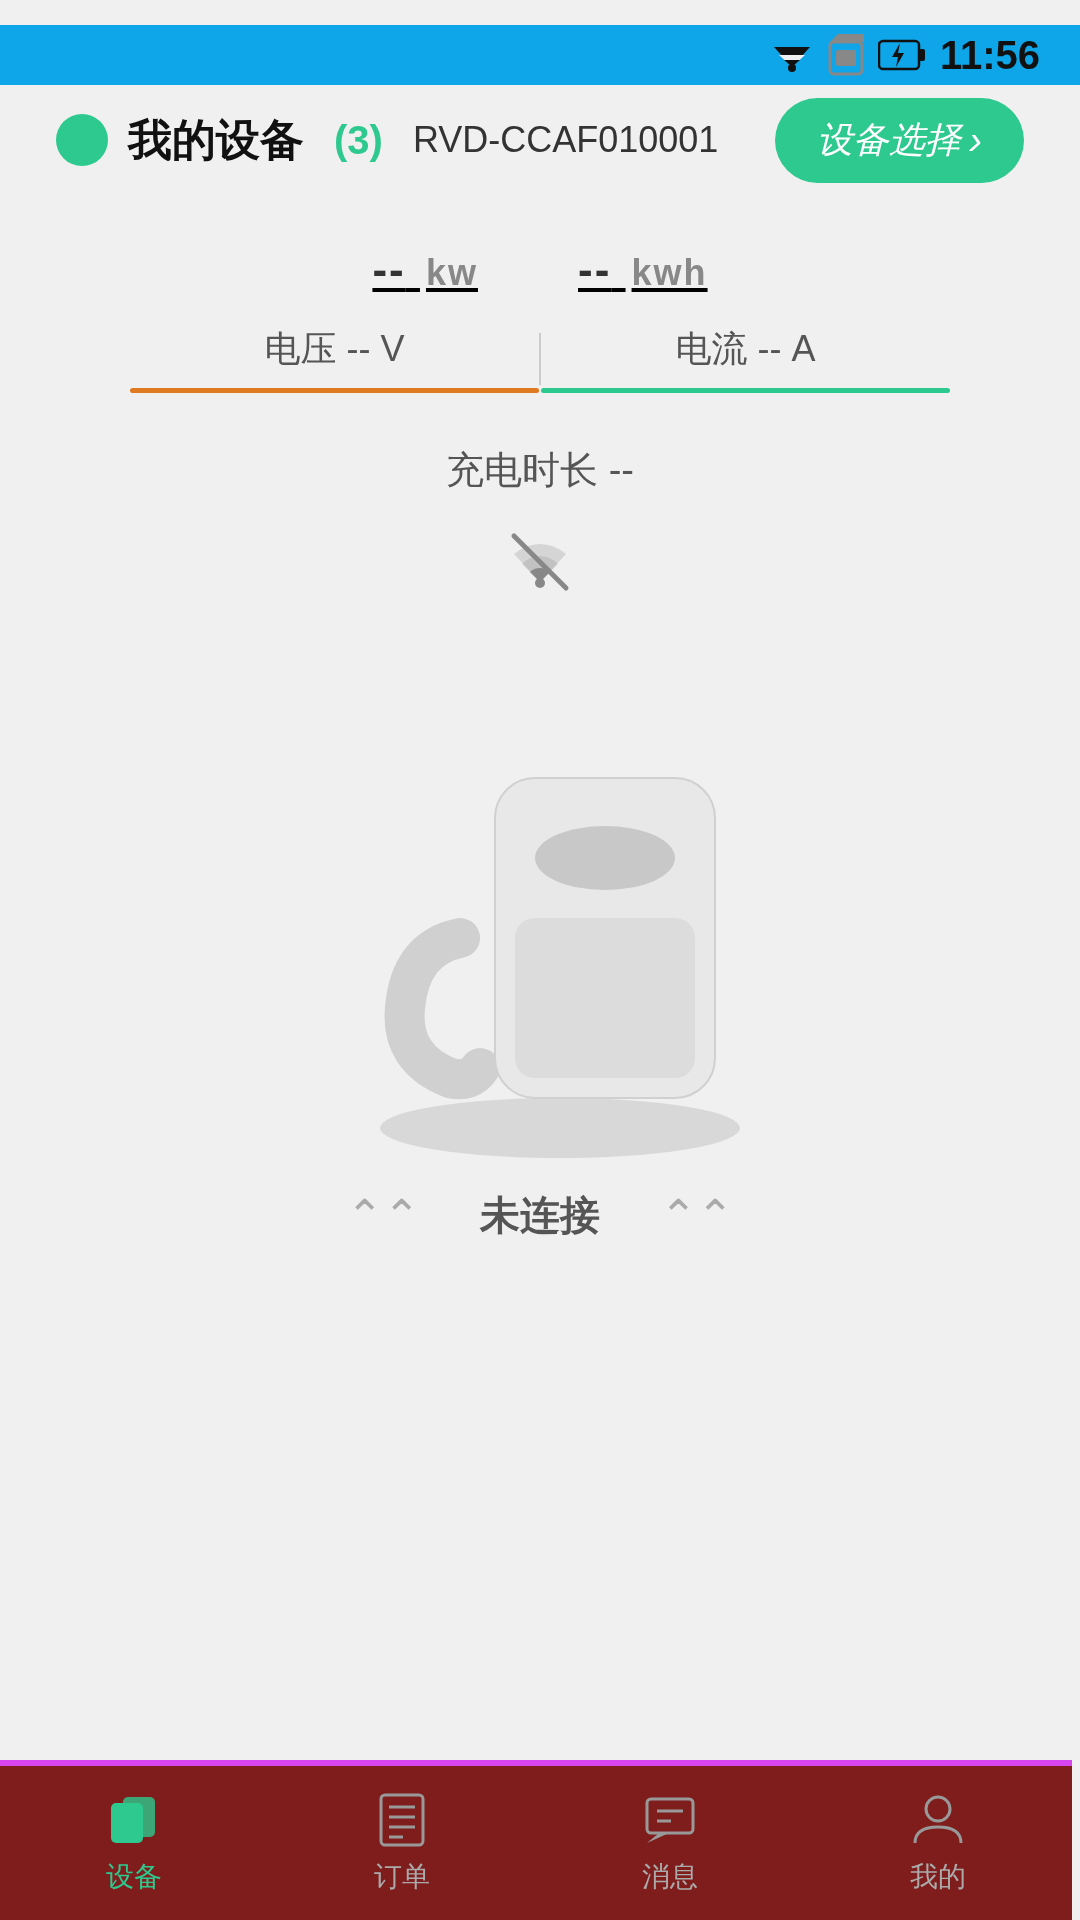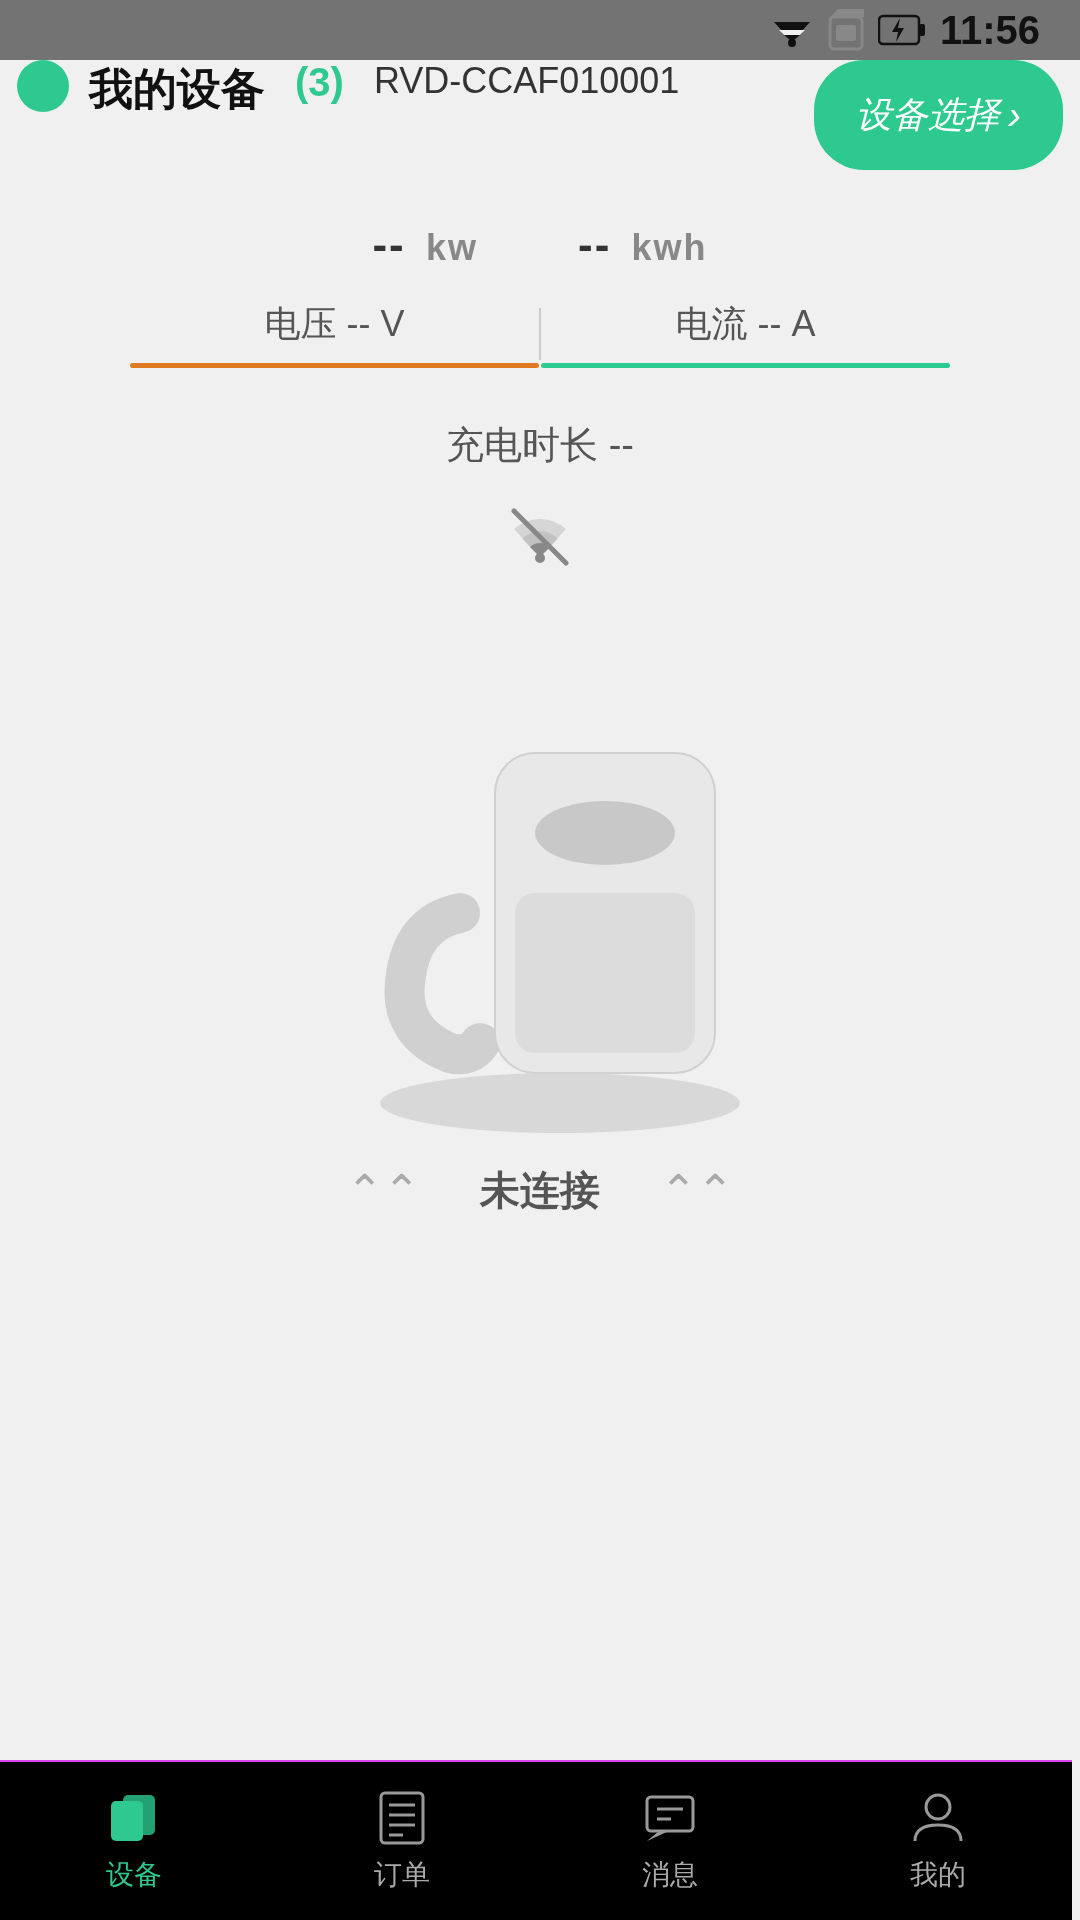--- a/index.html
+++ b/index.html
@@ -10,44 +10,46 @@
       height: 1920px;
       background: #f0f0f0;
       font-family: 'PingFang SC', 'Hiragino Sans GB', 'Microsoft YaHei', sans-serif;
       overflow: hidden;
       position: relative;
     }
 
     
     .status-bar {
       height: 60px;
-      background: #737373;
+      background: #0ea5e9;
       display: flex;
       align-items: center;
       justify-content: flex-end;
       padding: 0 40px;
       gap: 18px;
+      margin-top: 25px;
     }
     .status-icons {
       display: flex;
       align-items: center;
       gap: 14px;
     }
     .status-time {
       font-size: 40px;
       font-weight: 600;
       color: #111;
     }
 
     
     .header {
       height: 110px;
       background: #f0f0f0;
       display: flex;
-      padding: 0 17px;
+      align-items: center;
+      padding: 0 56px;
       gap: 20px;
     }
     .header-dot {
       width: 52px;
       height: 52px;
       border-radius: 50%;
       background: #2DC98E;
     }
     .header-title {
       font-size: 44px;
@@ -95,20 +97,21 @@
     }
 
     
     .power-row {
       display: flex;
       align-items: flex-start;
       justify-content: center;
       gap: 100px;
       margin-top: 30px;
       margin-bottom: 30px;
+      text-decoration: underline;
     }
     .power-item {
       display: flex;
       align-items: center;
       gap: 12px;
     }
     .power-value {
       font-size: 44px;
       font-weight: 700;
       color: #333;
@@ -200,25 +203,25 @@
       font-weight: bold;
     }
 
     
     .bottom-nav {
       position: absolute;
       bottom: 0;
       left: 0;
       right: 8px;
       height: 160px;
-      background: #000000;
+      background: #7f1d1d;
       display: flex;
       align-items: center;
       justify-content: space-around;
-      border-top: 2px solid #d946ef;
+      border-top: 6px solid #d946ef;
     }
     .nav-item {
       display: flex;
       flex-direction: column;
       align-items: center;
       gap: 8px;
       cursor: pointer;
       flex: 1;
     }
     .nav-icon {

